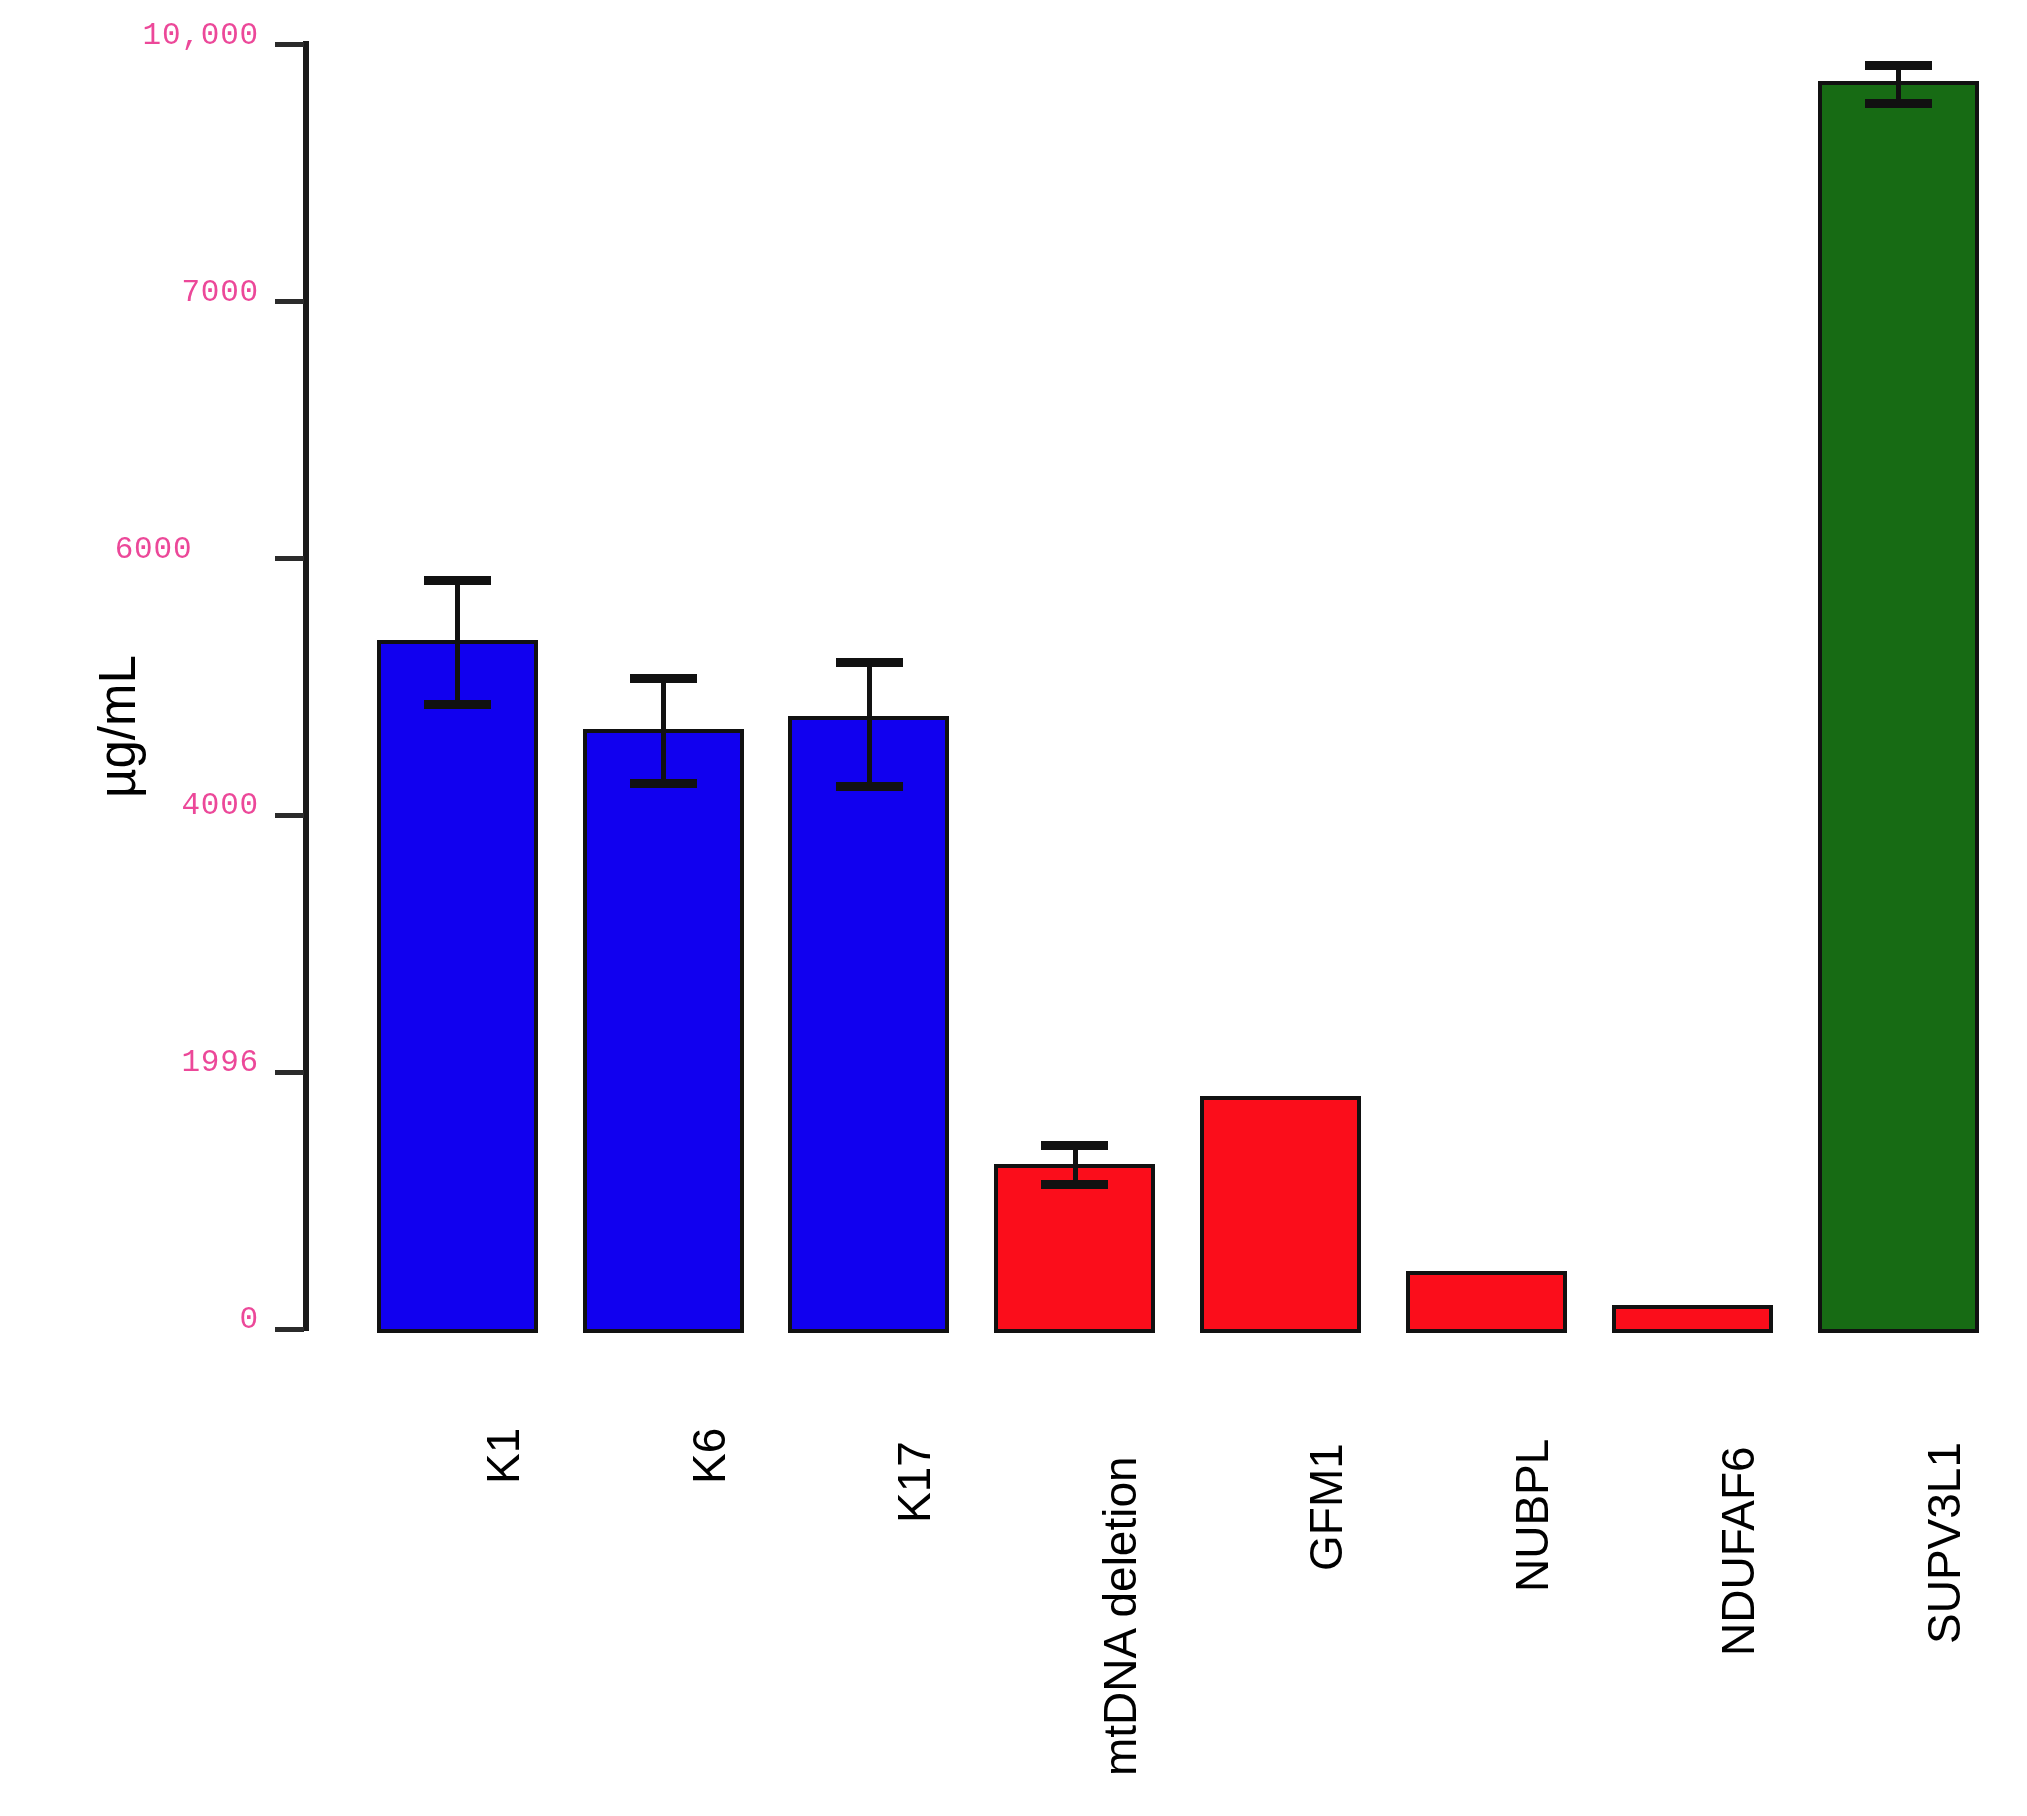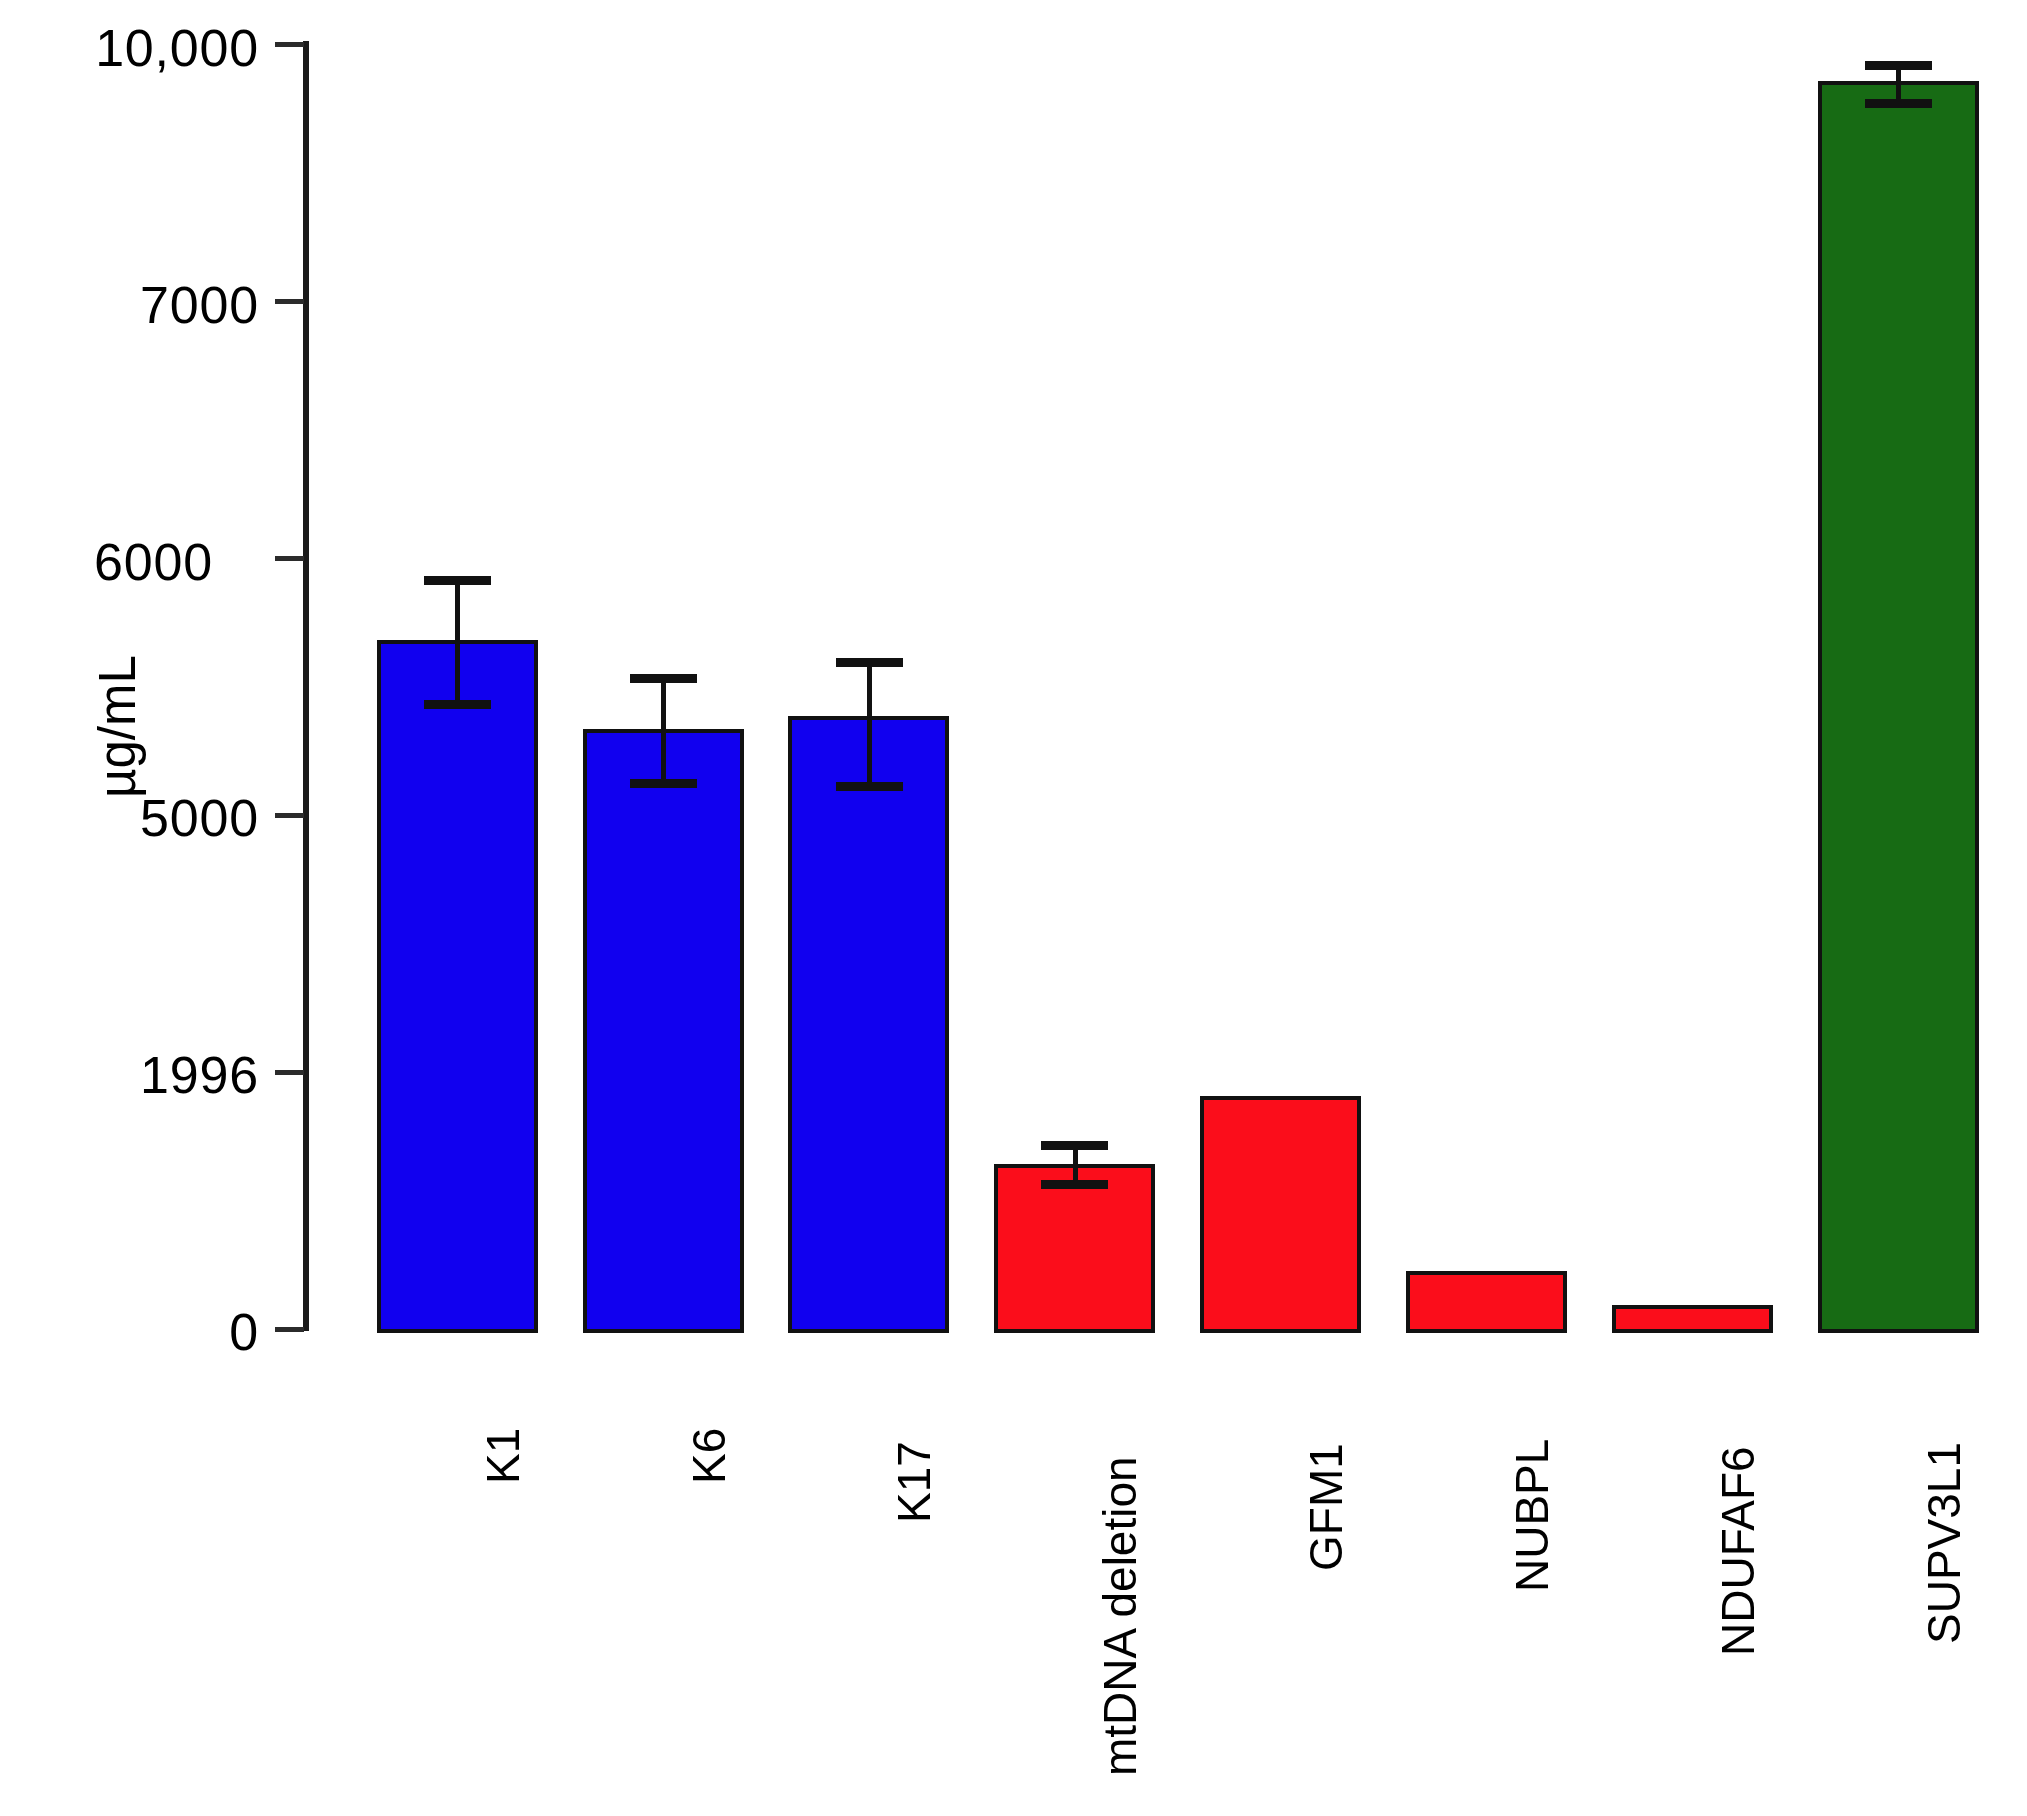--- a/index.html
+++ b/index.html
@@ -28,26 +28,26 @@
     background: #1a1a1a;
   }
   .y-tick {
     position: absolute;
     height: 4.8px;
     width: 29px;
     background: #2b2b2b;
   }
   .y-tick-label {
     position: absolute;
-    font-size: 52px;
-    color: #000000;
+    font-size: 31px;
+    color: #ec4899;
     text-align: right;
     white-space: nowrap;
     letter-spacing: 0.8px;
-    font-family: Liberation Sans, sans-serif;
+    font-family: Liberation Mono, monospace;
   }
   .y-axis-title {
     position: absolute;
     font-size: 51px;
     color: #000;
     white-space: nowrap;
     transform: rotate(-90deg);
     transform-origin: 0 0;
     font-family: "Liberation Sans", sans-serif;
   }
@@ -90,21 +90,21 @@
   <div class="y-tick" style="left:275px; top:42px;"></div>
   <div class="y-tick" style="left:275px; top:299px;"></div>
   <div class="y-tick" style="left:275px; top:556px;"></div>
   <div class="y-tick" style="left:275px; top:813px;"></div>
   <div class="y-tick" style="left:275px; top:1070px;"></div>
   <div class="y-tick" style="left:275px; top:1327px;"></div>
 
   <div class="y-tick-label" style="left:48px; top:17.6px; width:211px;">10,000</div>
   <div class="y-tick-label" style="left:48px; top:275px; width:211px;">7000</div>
   <div class="y-tick-label" style="left:48px; top:532px; width:211px;text-align:center;">6000</div>
-  <div class="y-tick-label" style="left:48px; top:788px; width:211px;">5000</div>
+  <div class="y-tick-label" style="left:48px; top:788px; width:211px;">4000</div>
   <div class="y-tick-label" style="left:48px; top:1045px; width:211px;">1996</div>
   <div class="y-tick-label" style="left:48px; top:1302px; width:211px;">0</div>
 
   <div class="y-axis-title" style="left:88px; top:798px;">µg/mL</div>
 
   <div class="bar" style="left:377px; top:640px; width:161px; height:693px; background:#1100ef;"></div>
   <div class="errbar-stem" style="left:455px; top:579px; height:128px;"></div>
   <div class="errbar-cap" style="left:424px; top:576px; width:67px;"></div>
   <div class="errbar-cap" style="left:424px; top:700px; width:67px;"></div>
 

